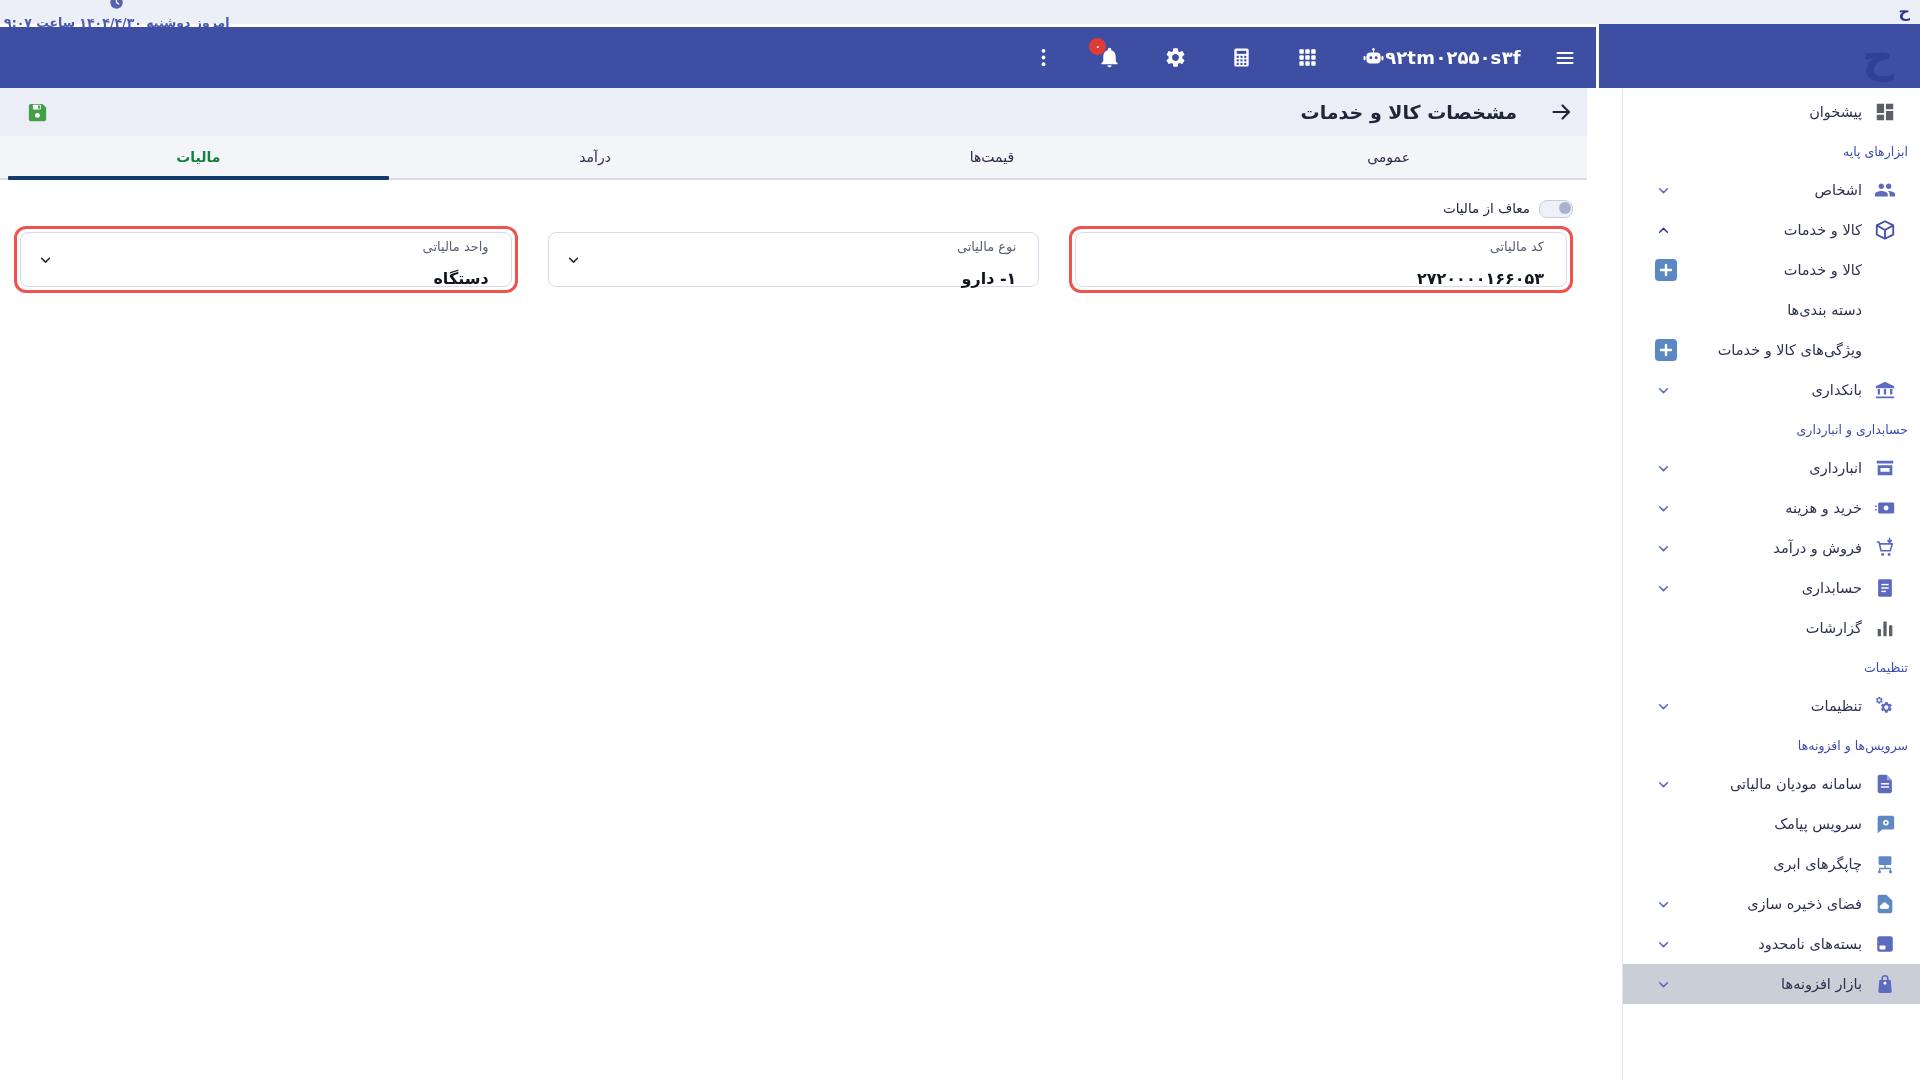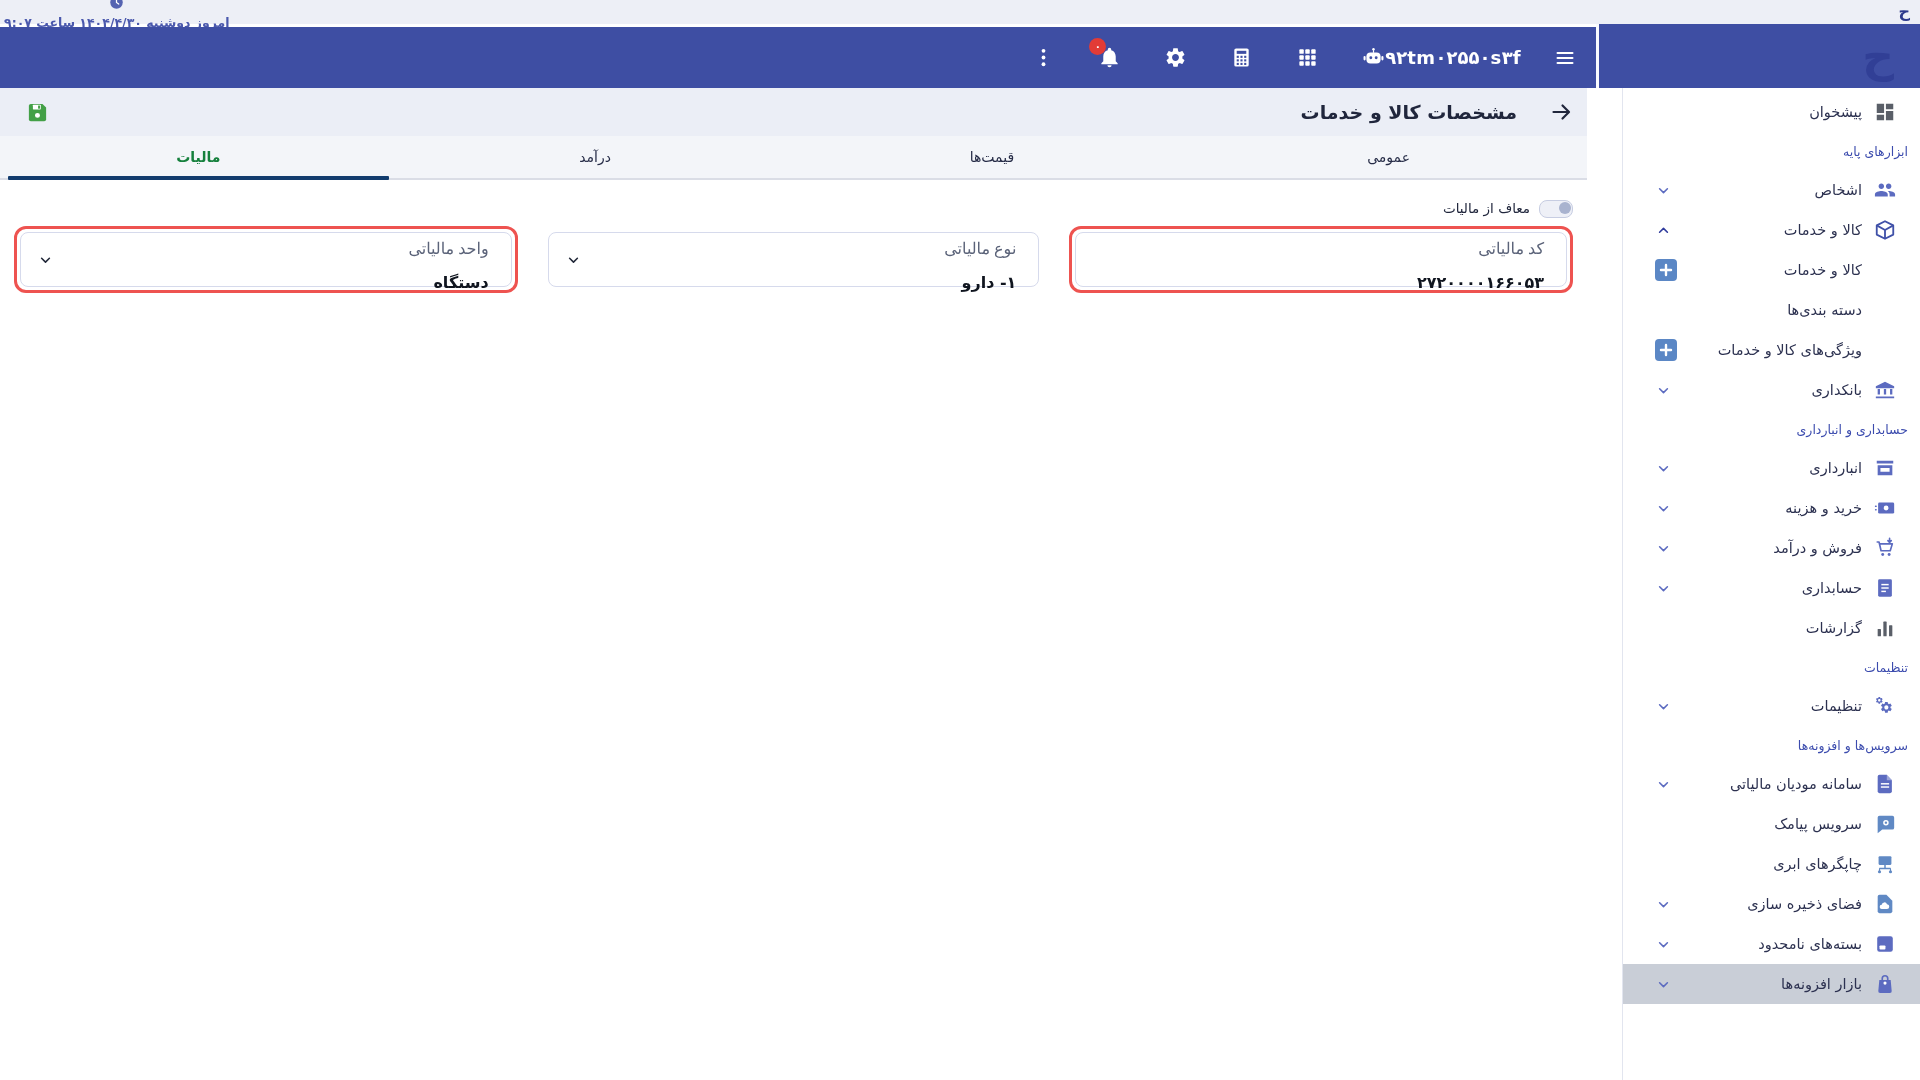--- a/index.html
+++ b/index.html
@@ -52,21 +52,21 @@
   .switch{width:32px;height:16px;border-radius:8px;background:#eef0f7;border:1px solid #c7cde2;
           position:relative;cursor:pointer;flex:0 0 auto;}
   .switch .knob{position:absolute;top:1px;right:1px;width:12px;height:12px;border-radius:50%;background:#a9b3cf;}
   .toggle-label{font-size:13.5px;color:#20263c;}
 
   .fields-row{display:flex;gap:24px;}
   .fwrap{flex:1;border:3px solid transparent;border-radius:12px;padding:3px;min-width:0;}
   .fwrap.hl{border-color:#ee5350;}
   .field{position:relative;background:#fff;border:1px solid #d6daec;border-radius:8px;
          height:47px;padding:6px 22px 0;cursor:pointer;}
-  .flabel{font-size:16px;color:#5b6379;display:block;font-family:Liberation Serif, serif;}
+  .flabel{font-size:13px;color:#5b6379;display:block;}
   .fvalue{font-size:16px;color:#10151f;display:block;margin-top:15px;font-weight:bold;}
   .fchev{position:absolute;left:16px;top:50%;transform:translateY(-50%);width:17px;height:17px;color:#23293a;}
 
   
   .sidebar{width:297px;background:#fff;border-left:1px solid #e2e5ef;flex:0 0 auto;
            display:flex;flex-direction:column;padding-top:4px;overflow:hidden;margin-left:35px;}
   .side-row{height:40px;display:flex;align-items:center;padding:0 24px 0 20px;cursor:pointer;flex:0 0 auto;}
   .side-row.sub{padding-right:58px;}
   .side-row.selected{background:#c9ced7;}
   .side-row .icon{width:22px;height:22px;margin-left:12px;flex:0 0 auto;}

